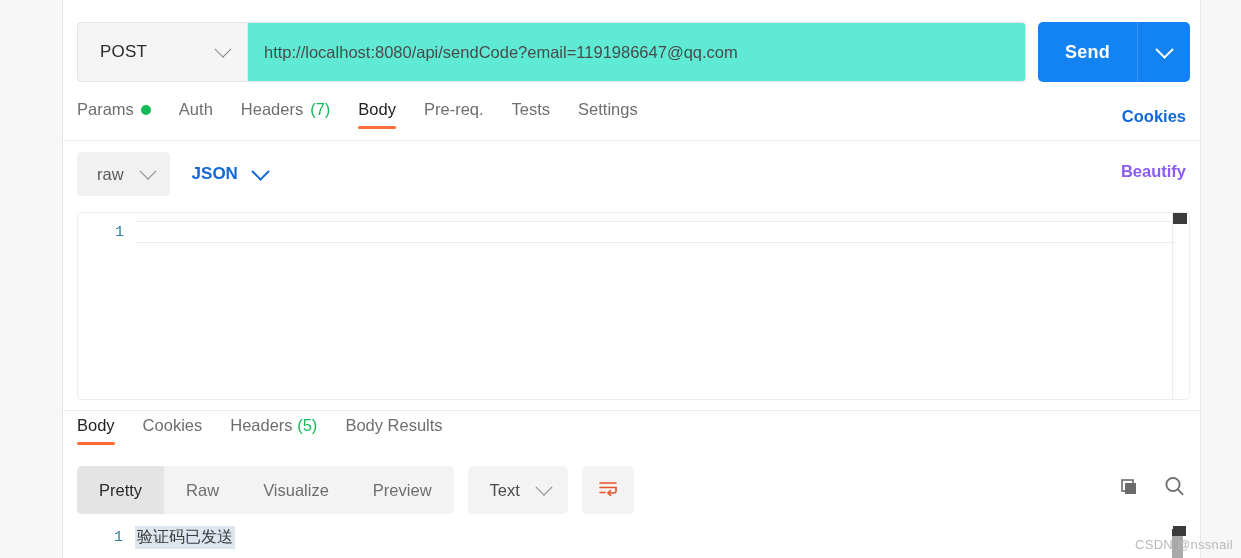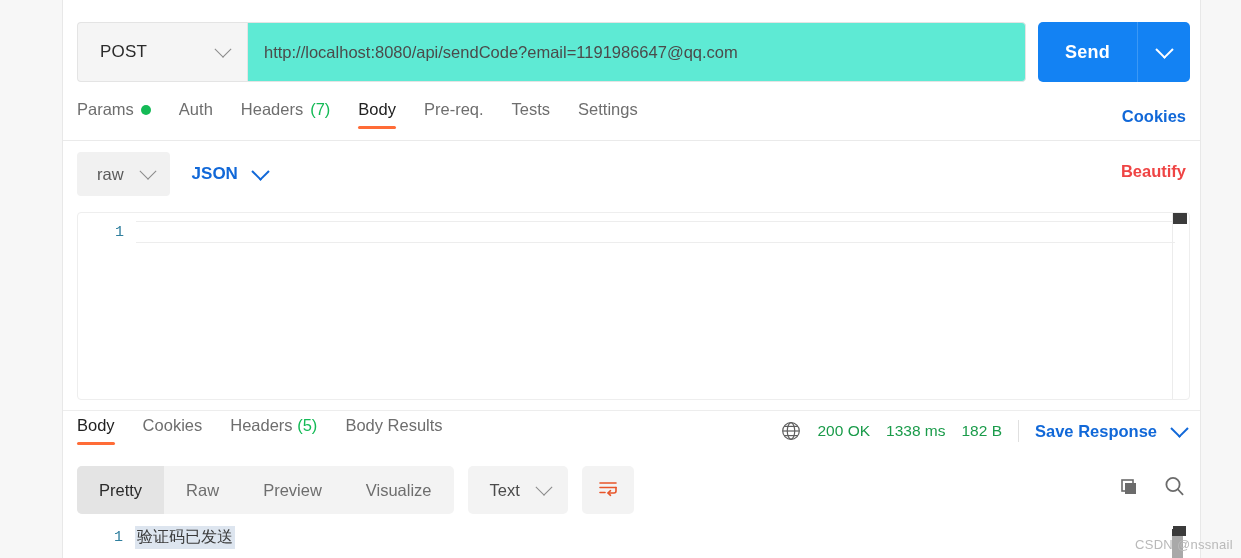--- a/index.html
+++ b/index.html
@@ -223,21 +223,21 @@
     border-right: 2px solid #1168d8;
     border-bottom: 2px solid #1168d8;
     transform: rotate(45deg) translate(-2px, -2px);
   }
 
   .beautify-link {
     position: absolute;
     right: 14px;
     top: 162px;
     font-size: 16.5px;
-    color: #ef4444;
+    color: #8b5cf6;
     font-weight: bold;
     cursor: pointer;
     text-align: center;
   }
 
   
   .editor {
     position: absolute;
     left: 14px;
     top: 212px;
@@ -574,44 +574,27 @@
       </div>
       <div class="restab">
         <span>Headers</span>
         <span class="count-green">(5)</span>
       </div>
       <div class="restab">
         <span>Body Results</span>
       </div>
     </div>
 
-    <div class="status-strip">
-      <span class="globe-ico">
-        <svg width="20" height="20" viewBox="0 0 20 20" fill="none" stroke="#5e5e5e" stroke-width="1.2">
-          <circle cx="10" cy="10" r="8.3"></circle>
-          <ellipse cx="10" cy="10" rx="3.7" ry="8.3"></ellipse>
-          <line x1="1.8" y1="10" x2="18.2" y2="10"></line>
-          <line x1="3.1" y1="5.4" x2="16.9" y2="5.4"></line>
-          <line x1="3.1" y1="14.6" x2="16.9" y2="14.6"></line>
-        </svg>
-      </span>
-      <span class="stat-item">200 OK</span>
-      <span class="stat-item">1338 ms</span>
-      <span class="stat-item">182 B</span>
-      <span class="stat-sep"></span>
-      <span class="save-resp">Save Response</span>
-      <span class="chev-blue"></span>
-    </div>
 
     <div class="resp-toolbar">
       <div class="seg-group">
         <button class="seg active">Pretty</button>
         <button class="seg">Raw</button>
+        <button class="seg">Visualize</button>
         <button class="seg">Preview</button>
-        <button class="seg">Visualize</button>
       </div>
       <div class="text-sel">
         <span class="text-sel-label">Text</span>
         <span class="chev"></span>
       </div>
       <div class="wrap-btn">
         <span>
           <svg width="22" height="20" viewBox="0 0 22 20" fill="none" stroke="#e8552a" stroke-width="1.6" stroke-linecap="round">
             <line x1="3" y1="5" x2="19" y2="5"></line>
             <line x1="3" y1="9.5" x2="19" y2="9.5"></line>

